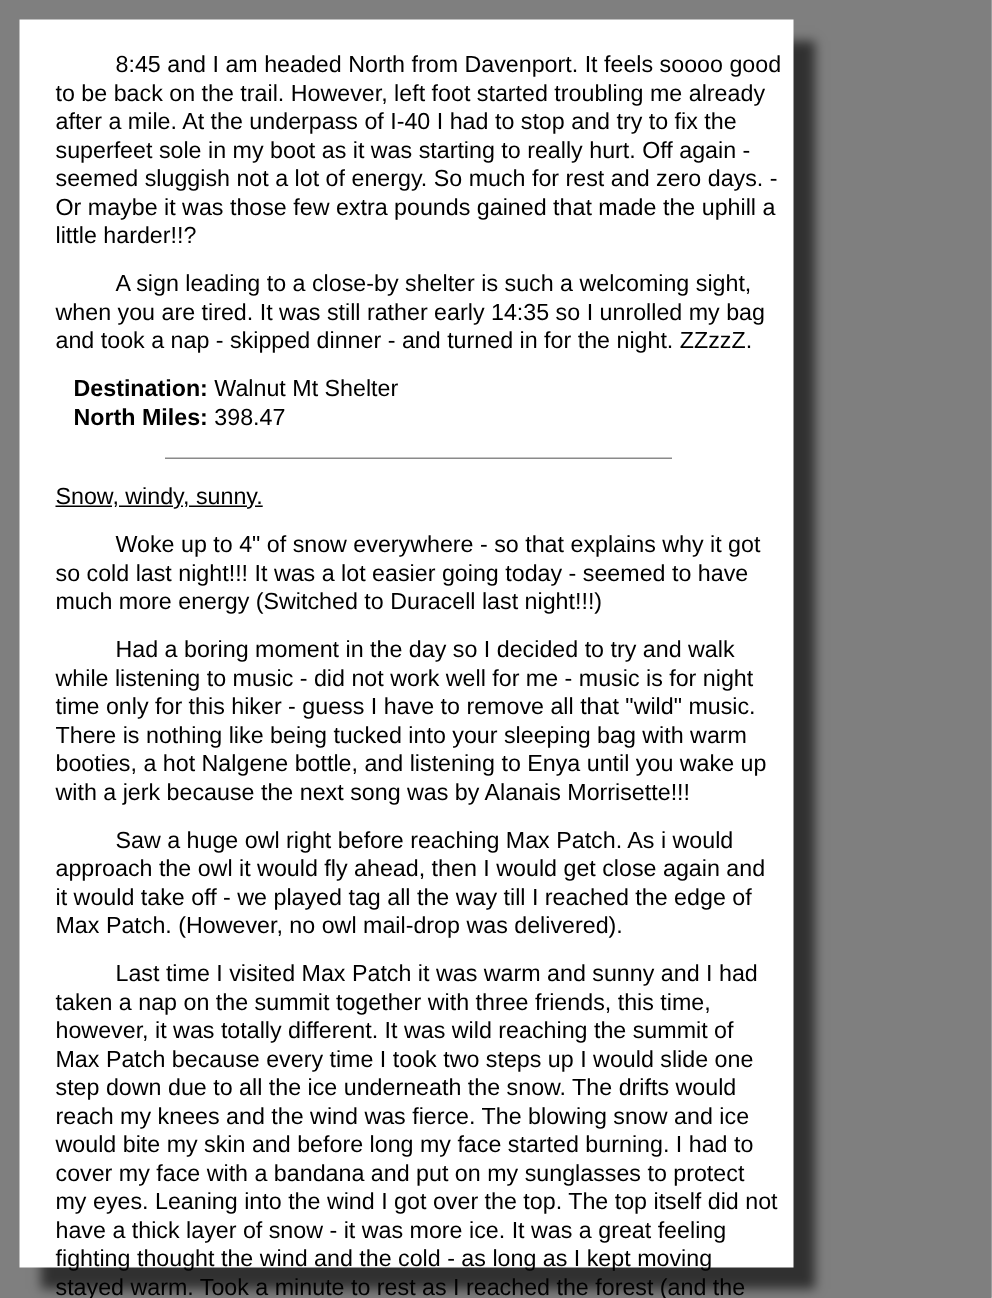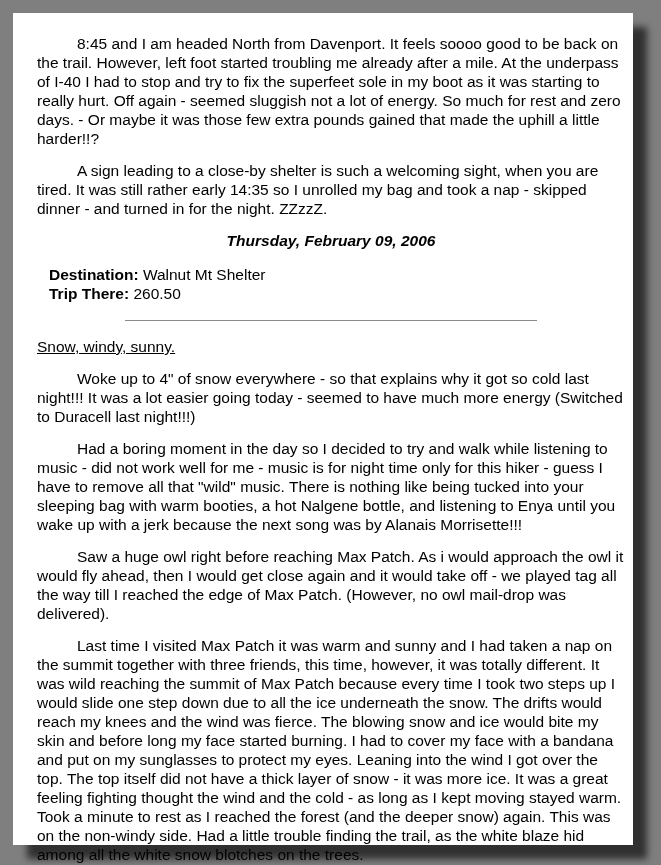--- a/index.html
+++ b/index.html
@@ -8,21 +8,21 @@
     width: 661px;
     height: 865px;
     overflow: hidden;
     background: #7f7f7f;
     font-family: "Liberation Sans", "DejaVu Sans", sans-serif;
   }
   .page {
     position: absolute;
     left: 13px;
     top: 13px;
-    width: 620px;
+    width: 516px;
     height: 832px;
     box-sizing: border-box;
     background: #ffffff;
     box-shadow: 14px 14px 7px rgba(0, 0, 0, 0.62);
     padding: 21px 8px 0 24px;
     color: #000000;
     font-size: 15.5px;
     line-height: 19px;
   }
   .para {
@@ -58,33 +58,32 @@
 </style>
 </head>
 <body>
 
 <div class="page">
 
   <p class="para">8:45 and I am headed North from Davenport. It feels soooo good to be back on the trail. However, left foot started troubling me already after a mile. At the underpass of I-40 I had to stop and try to fix the superfeet sole in my boot as it was starting to really hurt. Off again - seemed sluggish not a lot of energy. So much for rest and zero days. - Or maybe it was those few extra pounds gained that made the uphill a little harder!!?</p>
 
   <p class="para">A sign leading to a close-by shelter is such a welcoming sight, when you are tired. It was still rather early 14:35 so I unrolled my bag and took a nap - skipped dinner - and turned in for the night. ZZzzZ.</p>
 
-  <div class="date-heading">Thursday, February 09, 2006</div>
 
   <div class="stats">
     <div class="col-left">
       <div class="stat-row">
         <span class="label">Destination:</span>
         <span>Walnut Mt Shelter</span>
       </div>
     </div>
     <div class="col-right">
       <div class="stat-row">
-        <span class="label">Trip There:</span>
-        <span>260.50</span>
+        <span class="label">North Miles:</span>
+        <span>398.47</span>
       </div>
     </div>
   </div>
 
   <hr class="divider">
 
   <p class="para weather">Snow, windy, sunny.</p>
 
   <p class="para">Woke up to 4" of snow everywhere - so that explains why it got so cold last night!!! It was a lot easier going today - seemed to have much more energy (Switched to Duracell last night!!!)</p>
 

